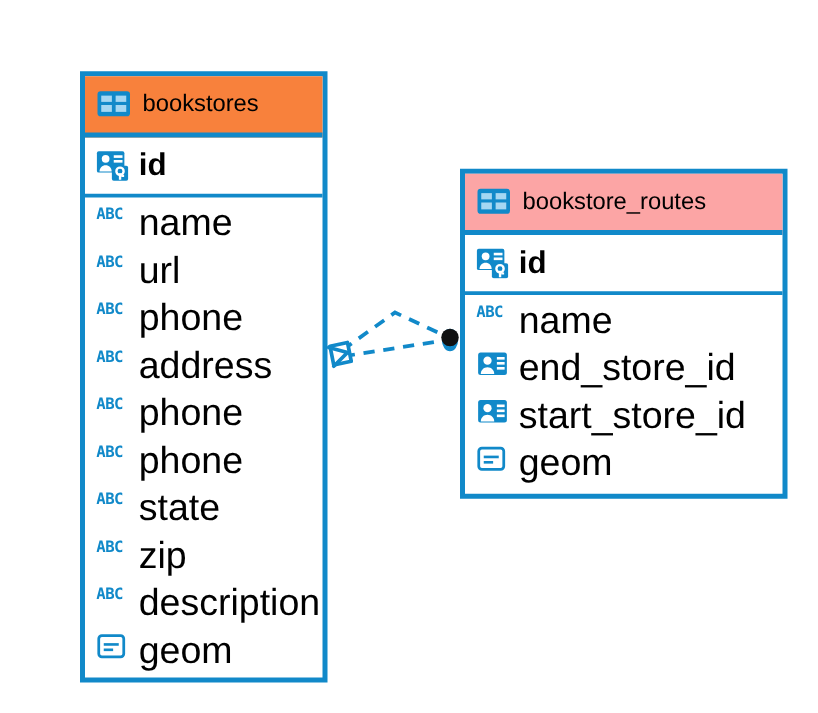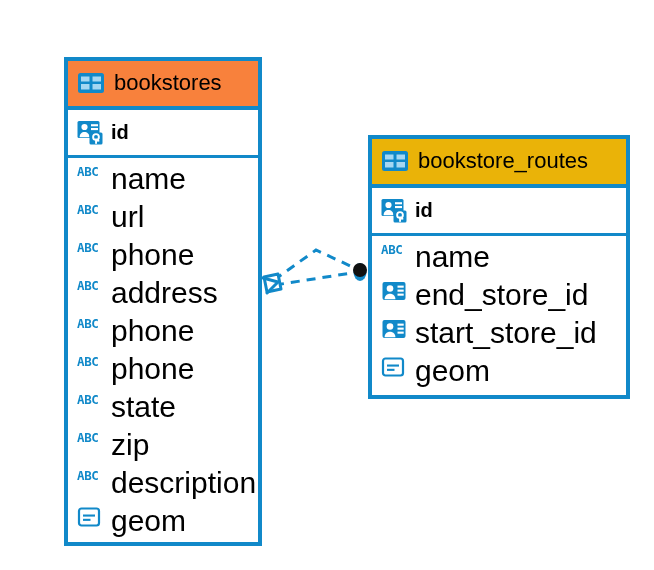--- a/index.html
+++ b/index.html
@@ -46,41 +46,41 @@
   .entity-header {
     display: flex;
     align-items: center;
     gap: 9px;
     padding: 5px 9px 6px 9px;
     box-sizing: border-box;
     border-bottom: 4px solid #1189c9;
     height: 49px;
   }
   .entity-header.accent-orange { background: #f8813c; }
-  .entity-header.accent-grey   { background: #eab308; }
+  .entity-header.accent-grey   { background: #fca5a5; }
 
   .entity-title {
-    font-size: 22px;
+    font-size: 19px;
     color: #000000;
     line-height: 1;
     white-space: nowrap;
   }
 
   
   .key-row {
     display: flex;
     align-items: center;
     gap: 8px;
     padding: 4px 9px 5px 9px;
     box-sizing: border-box;
     border-bottom: 3px solid #1189c9;
     height: 48px;
   }
   .key-row .field-label {
-    font-size: 20px;
+    font-size: 25px;
     font-weight: bold;
     color: #000000;
     line-height: 1;
   }
 
   .field-list {
     padding: 6px 0 4px 0;
   }
 
   .field-row {

